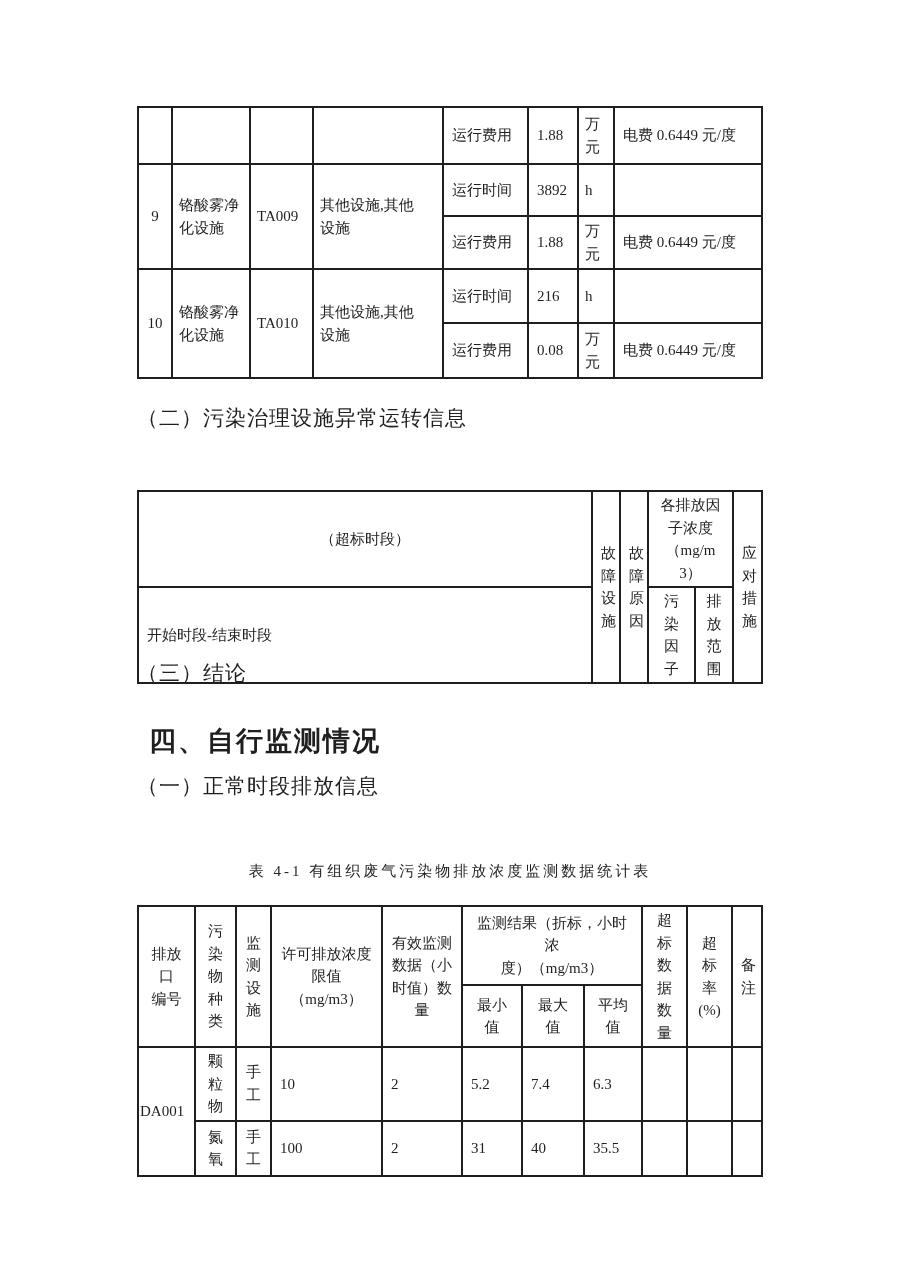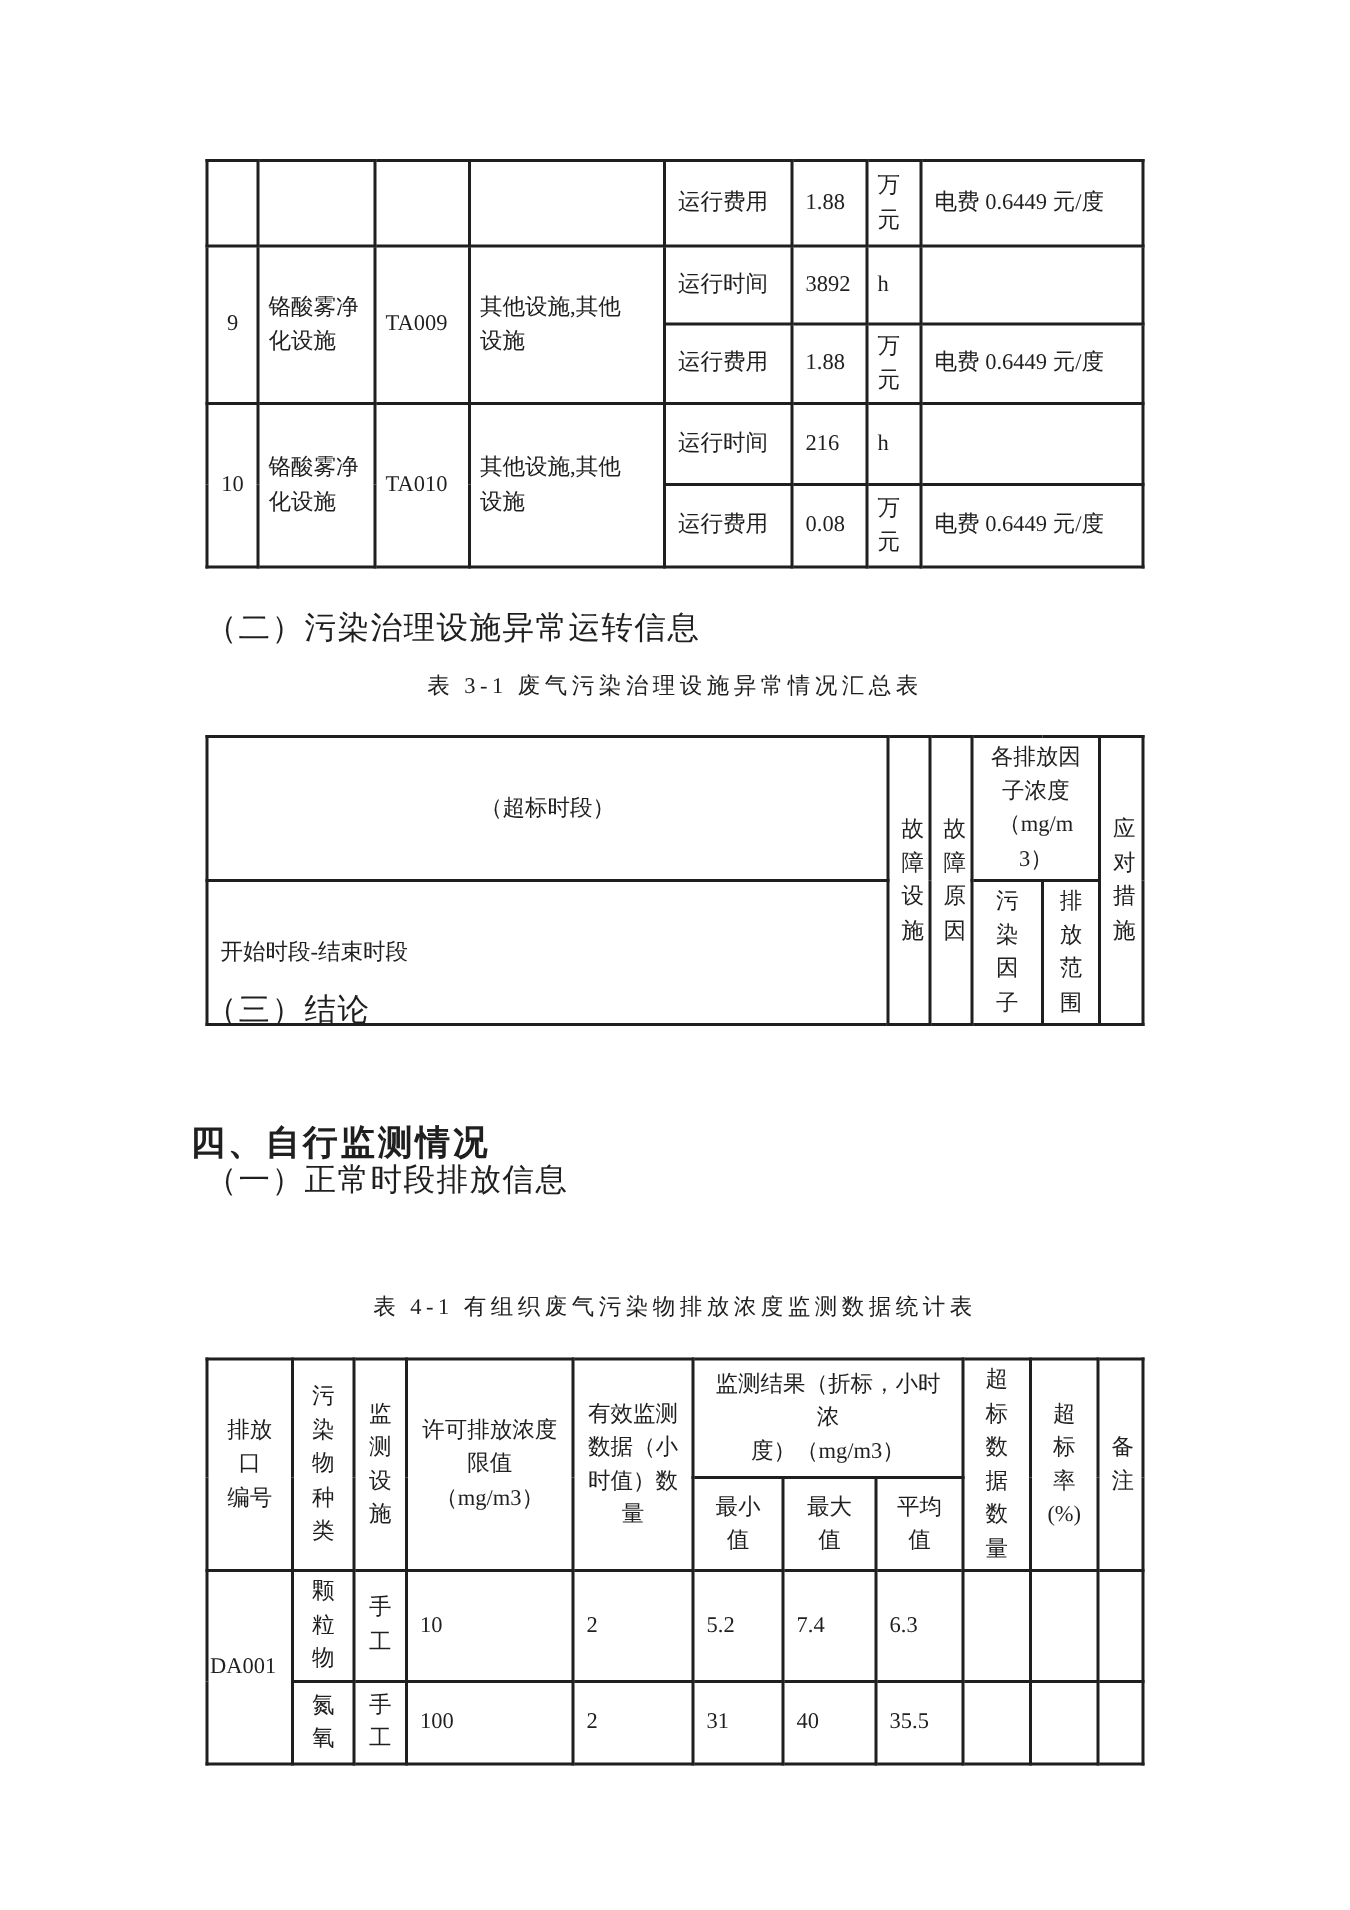--- a/index.html
+++ b/index.html
@@ -18,24 +18,23 @@
     overflow:hidden; word-break:break-all;
   }
   td.c { text-align:center; padding:2px 1px; }
   td.l { text-align:left; }
   td.num { text-align:center; padding:2px 2px; }
   .h-sub {
     position:absolute; left:137px; font-size:21px; letter-spacing:1px;
     white-space:nowrap;
   }
   .h-chapter {
-    position:absolute; left:127px; font-size:23px; font-weight:bold;
+    position:absolute; left:149px; font-size:27px; font-weight:bold;
     font-family:"Liberation Sans","DejaVu Sans",sans-serif; letter-spacing:2px;
     white-space:nowrap;
-    margin-top:23px;
   }
   .caption {
     position:absolute; left:137px; width:626px; text-align:center;
     font-size:15px; letter-spacing:3px; white-space:nowrap;
   }
 </style>
 </head>
 <body>
 
 <div class="page">
@@ -99,21 +98,20 @@
       <td class="l">0.08</td>
       <td class="l" style="padding:2px 6px">万
 元</td>
       <td class="l">电费 0.6449 元/度</td>
     </tr>
   </tbody>
     </table>
 
   <div class="h-sub" style="top:404px">（二）污染治理设施异常运转信息</div>
 
-  <div class="caption" style="top:448px">表 3-1 废气污染治理设施异常情况汇总表</div>
 
   <table class="tbl" style="left:137px; top:490px; width:626px;">
     <colgroup>
       <col style="width:454px">
         <col style="width:28px">
         <col style="width:28px">
       <col style="width:47px">
         <col style="width:38px">
         <col style="width:29px">
     </colgroup>

